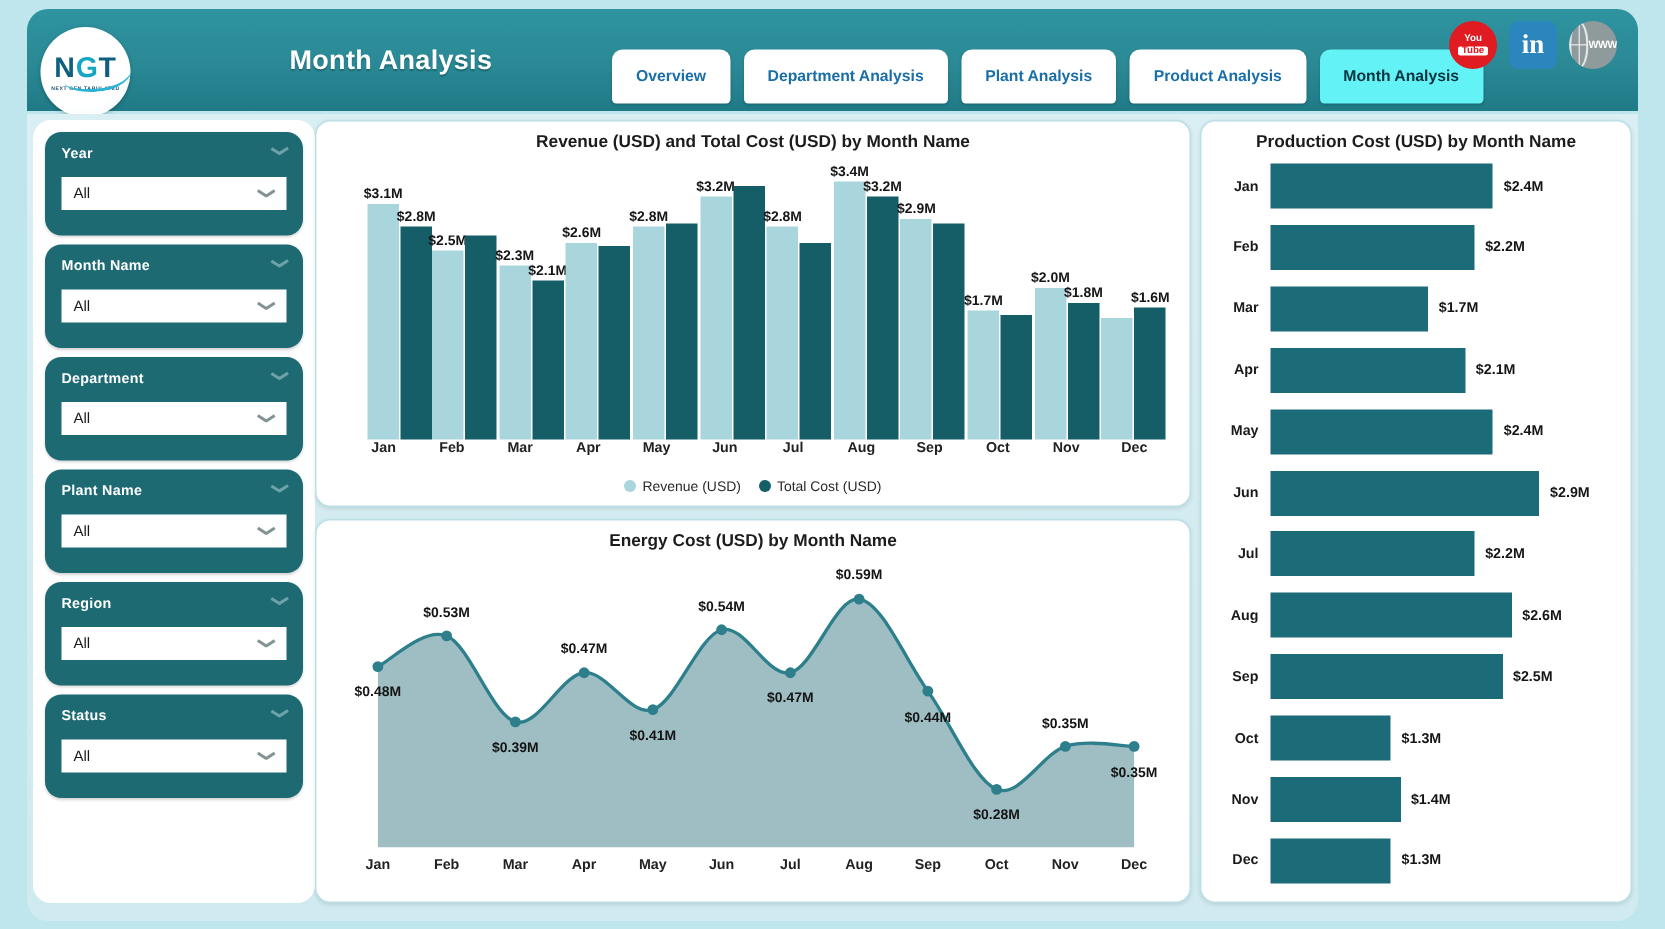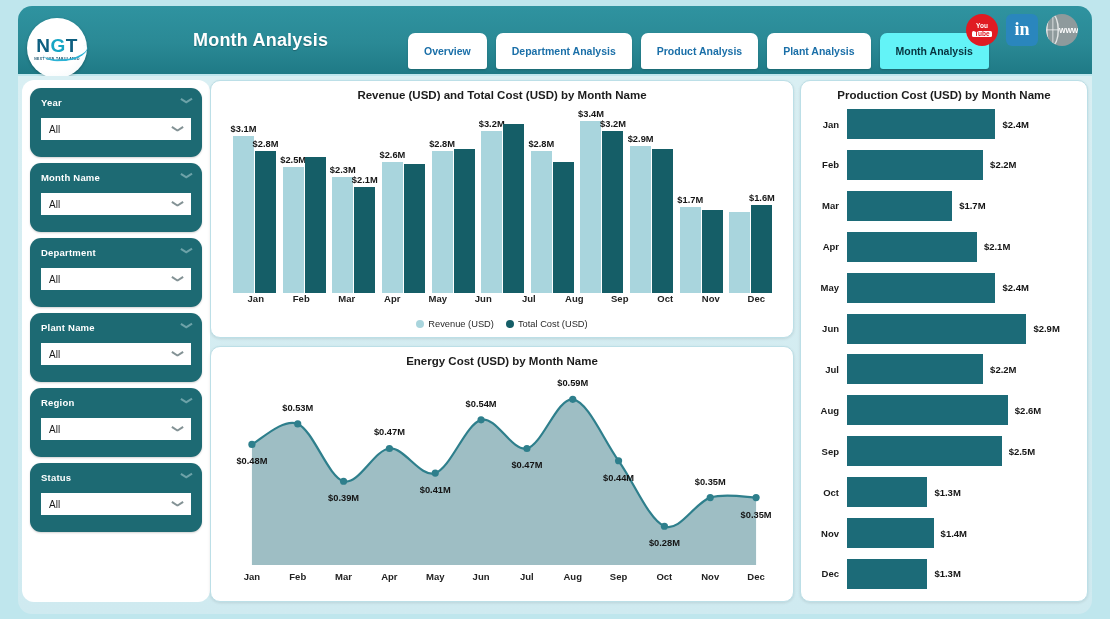--- a/index.html
+++ b/index.html
@@ -196,22 +196,22 @@
       <span class="logo-swoosh"></span>
     </div>
     <div class="logo-sub">NEXT GEN TABULATED</div>
   </div>
 
   <div class="header-title">Month Analysis</div>
 
   <div class="tabs">
     <div class="tab">Overview</div>
     <div class="tab">Department Analysis</div>
+    <div class="tab">Plant Analysis</div>
     <div class="tab">Product Analysis</div>
-    <div class="tab">Plant Analysis</div>
     <div class="tab active">Month Analysis</div>
   </div>
 
   <div class="socials">
     <div class="soc soc-yt">
       <div>You</div>
       <div class="yt-t">Tube</div>
     </div>
     <div class="soc soc-li">
       <span>in</span>
@@ -281,21 +281,21 @@
       </div>
     </div>
 
   </div>
 
   <div class="card" id="card-revenue">
     <div class="card-title">Revenue (USD) and Total Cost (USD) by Month Name</div>
     <div class="bars-plot" id="bars-plot">
         <div class="bars-row">
           <div class="bgroup">
-            <div class="bar rev" style="height: 86.1111%;">
+            <div class="bar rev" style="height: 86.1111%; margin-left: 12px;">
               <span class="blabel">$3.1M</span>
             </div>
             <div class="bar cost" style="height: 77.7778%;">
               <span class="blabel">$2.8M</span>
             </div>
           </div>
           <div class="bgroup">
             <div class="bar rev" style="height: 69.4444%;">
               <span class="blabel">$2.5M</span>
             </div>
@@ -345,20 +345,28 @@
             <div class="bar rev" style="height: 80.5556%;">
               <span class="blabel">$2.9M</span>
             </div>
             <div class="bar cost" style="height: 79.1667%;"></div>
           </div>
           <div class="bgroup">
             <div class="bar rev" style="height: 47.2222%;">
               <span class="blabel">$1.7M</span>
             </div>
             <div class="bar cost" style="height: 45.8333%;"></div>
+          </div>
+          <div class="bgroup">
+            <div class="bar rev" style="height: 55.5556%;">
+              <span class="blabel">$2.0M</span>
+            </div>
+            <div class="bar cost" style="height: 50%;">
+              <span class="blabel">$1.8M</span>
+            </div>
           </div>
           <div class="bgroup">
             <div class="bar rev" style="height: 44.4444%;"></div>
             <div class="bar cost" style="height: 48.6111%;">
               <span class="blabel">$1.6M</span>
             </div>
           </div>
         </div>
       </div>
     <div class="bar-axis" id="bar-axis">

